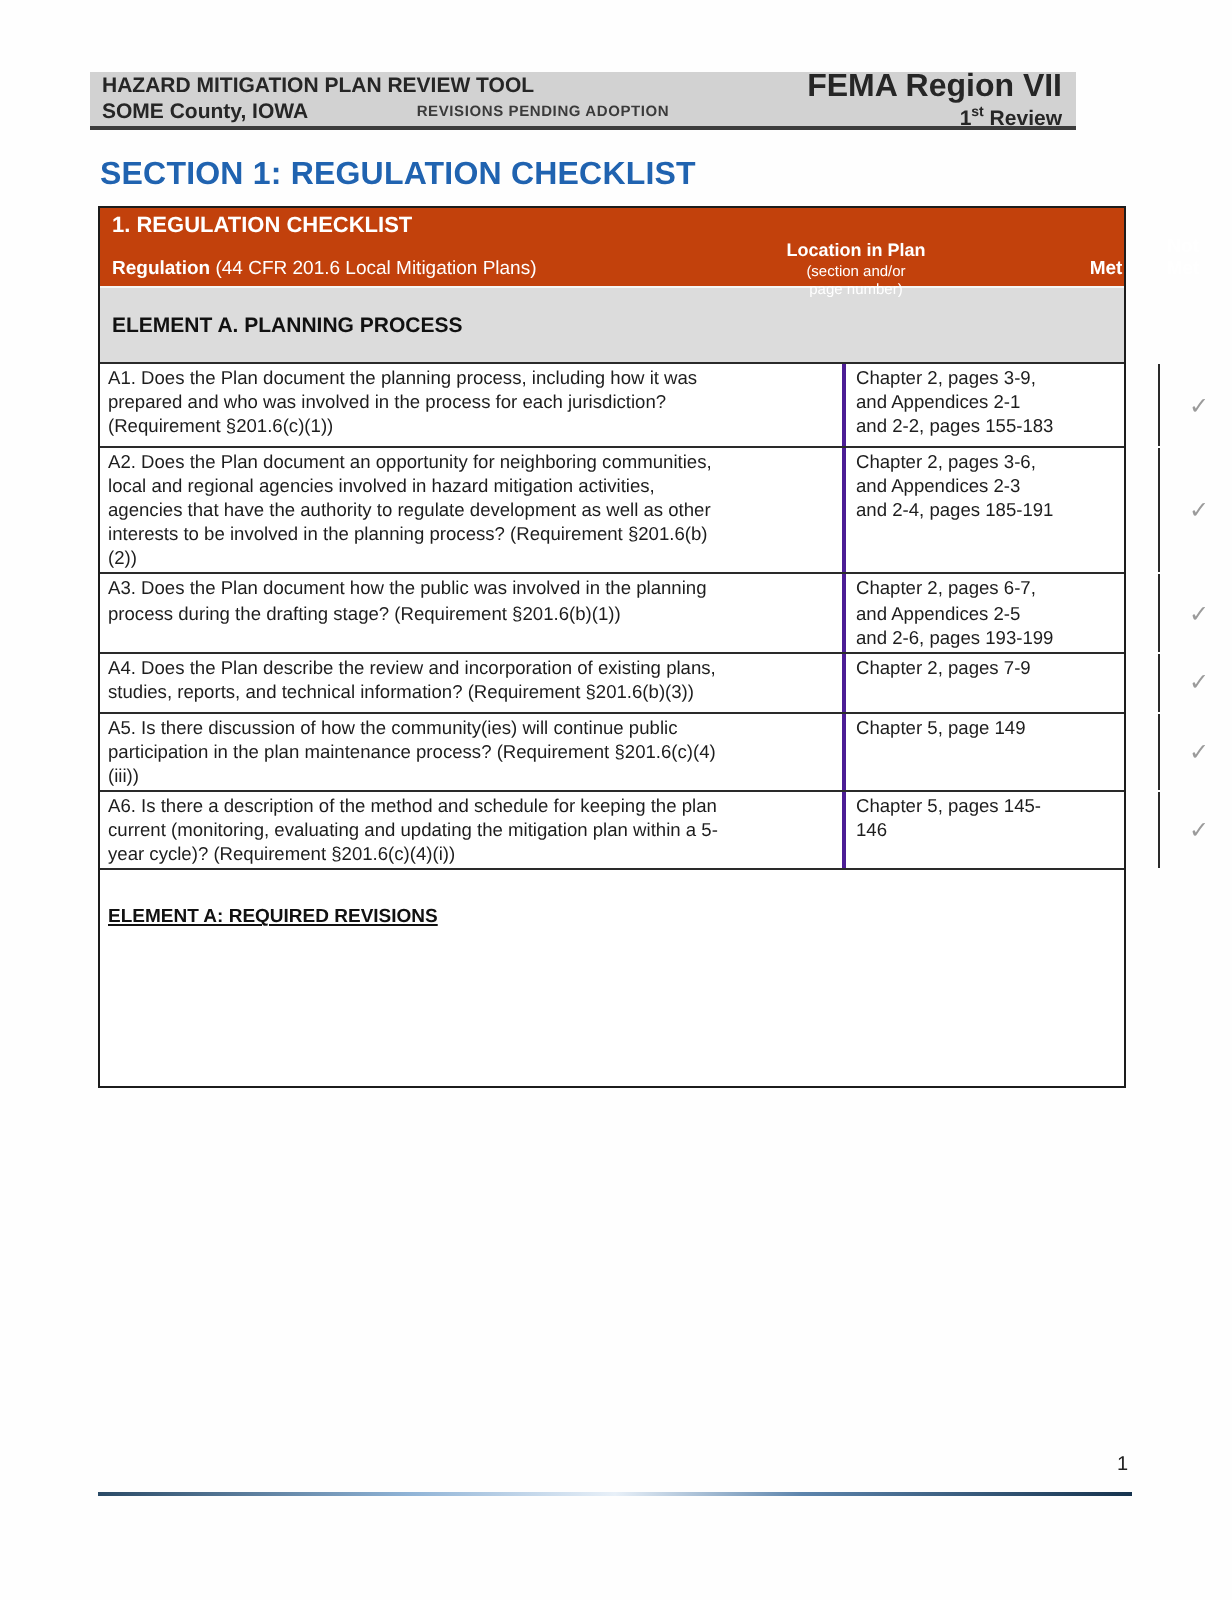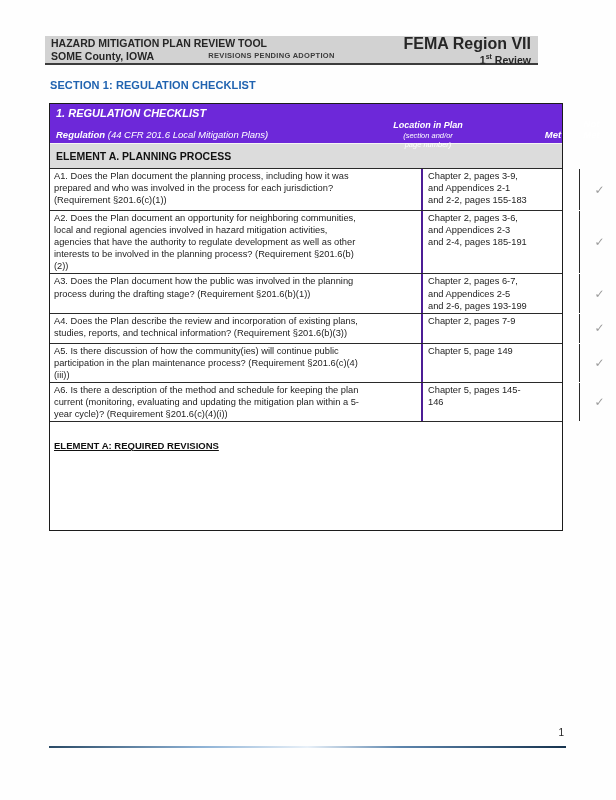--- a/index.html
+++ b/index.html
@@ -27,50 +27,50 @@
     font-size:7.5px;font-weight:700;letter-spacing:.3px;color:#3a3a3a;white-space:nowrap;
   }
   .hdr-right{position:absolute;right:7px;top:1px;text-align:right;}
   .hdr-region{font-size:16px;font-weight:700;color:#262626;line-height:13px;white-space:nowrap;}
   .hdr-review{font-size:10.5px;font-weight:700;color:#262626;line-height:13px;white-space:nowrap;}
   .hdr-review sup{font-size:7px;vertical-align:super;}
 
   
   .sectitle{
     position:absolute;left:50px;top:79px;
-    font-size:11px;font-weight:700;color:#2063b0;letter-spacing:.1px;white-space:nowrap;
+    font-size:16px;font-weight:700;color:#2063b0;letter-spacing:.1px;white-space:nowrap;
   }
 
   
   .tbl{
     position:absolute;left:49px;top:103px;width:512px;
     border:1.5px solid #1c1c1c;
     background:#fff;
   }
   .thead{
-    position:relative;height:39px;background:#6d28d9;color:#fff;font-style:italic;
+    position:relative;height:39px;background:#c2410c;color:#fff;
   }
   .thead-title{position:absolute;left:6px;top:3px;font-size:11px;font-weight:700;white-space:nowrap;}
   .thead-sub{position:absolute;left:6px;bottom:3px;font-size:9.5px;white-space:nowrap;}
   .thead-sub .b{font-weight:700;}
   .loc-head{
     position:absolute;left:323px;width:110px;top:16px;text-align:center;line-height:9px;
   }
   .loc-head .l1{font-size:9px;font-weight:700;line-height:11px;}
   .loc-head .l2{font-size:7.5px;line-height:9px;}
   .met-head{
     position:absolute;left:483px;width:40px;bottom:3px;text-align:center;
     font-size:9.5px;font-weight:700;
   }
   .notmet-head{
     position:absolute;left:523px;width:37px;bottom:3px;text-align:center;
     font-size:9.5px;font-weight:700;line-height:11px;
   }
   .element-row{
-    height:25px;background:#dcdcdc;border-top:1px solid #f5f5f5;
+    height:38px;background:#dcdcdc;border-top:1px solid #f5f5f5;
     display:flex;align-items:center;
     font-size:10.5px;font-weight:700;color:#111;padding-left:6px;box-sizing:border-box;
   }
   .trow{
     display:grid;grid-template-columns:323px 110px 40px 39px;
     border-top:1px solid #2a2a2a;
     gap:48px;
   }
   .cell-q{
     padding:1px 6px 1px 4px;font-size:9.3px;line-height:12.1px;color:#1d1d1d;box-sizing:border-box;

